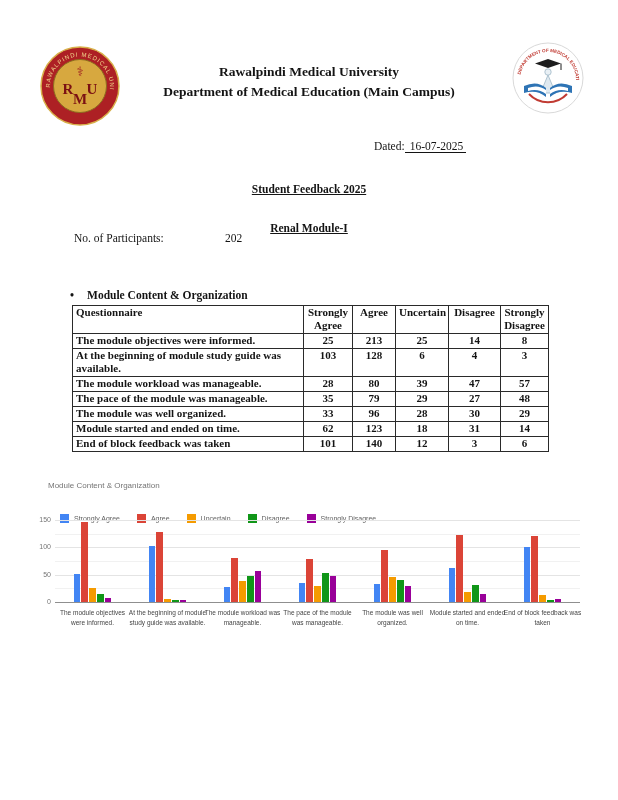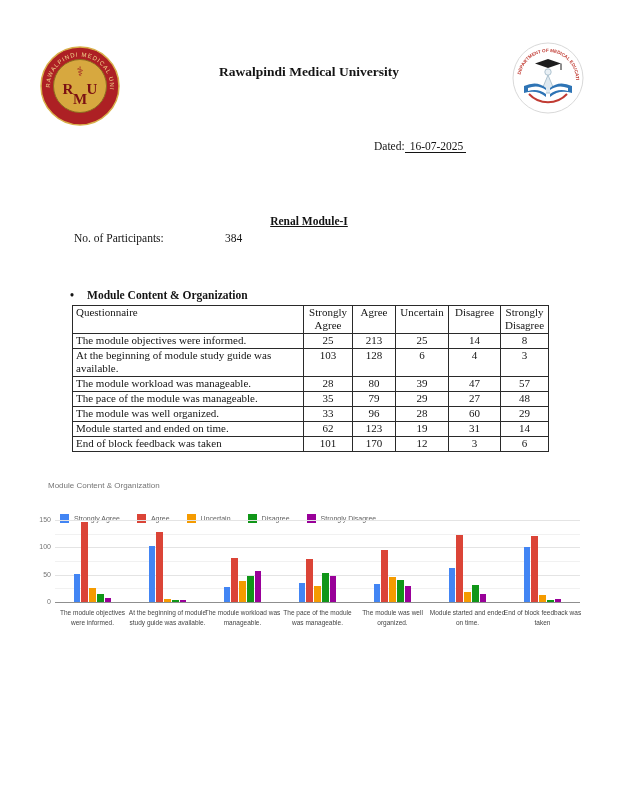--- a/index.html
+++ b/index.html
@@ -10,31 +10,31 @@
   .logo-right{left:512px;top:42px;width:72px;height:72px;}
 
   .doc-title{position:absolute;top:62px;left:0;right:0;text-align:center;font-weight:bold;font-size:13.5px;line-height:20px;}
 
   .dated{position:absolute;top:140px;left:374px;font-size:11.5px;}
   .dated .value{border-bottom:1px solid #141414;padding:0 3px 0 5px;}
 
   .center-title{position:absolute;left:0;right:0;text-align:center;font-size:11.5px;font-weight:bold;}
   .center-title span{text-decoration:underline;}
   .t-feedback{top:183px;}
-  .t-module{top:215px;}
+  .t-module{top:222px;}
 
   .info-row{position:absolute;left:74px;font-size:11.5px;line-height:15px;}
   .info-row .lbl{display:inline-block;width:148px;}
   .i1{top:231px;} .i2{top:247px;}
 
   .section-heading{position:absolute;top:289px;left:70px;font-size:11.5px;font-weight:bold;display:flex;}
   .section-heading .bullet{margin-right:13px;font-weight:bold;}
 
   table.fb{position:absolute;left:72px;top:305px;border-collapse:collapse;font-size:11px;table-layout:fixed;width:476px;}
-  table.fb th,table.fb td{border:1px solid #2a2a2a;vertical-align:top;padding:0 3px 1px 3px;line-height:13px;font-weight:normal;margin-top:20px;}
+  table.fb th,table.fb td{border:1px solid #2a2a2a;vertical-align:top;padding:0 3px 1px 3px;line-height:13px;font-weight:bold;margin-top:20px;}
   table.fb th{text-align:center;}
   table.fb th.qcol{text-align:left;}
   table.fb td.num{text-align:center;}
 
   .chart{position:absolute;left:35px;top:476px;width:562px;height:172px;font-family:"Liberation Sans","DejaVu Sans",sans-serif;}
   .chart-title{position:absolute;left:13px;top:5px;font-size:8px;color:#757575;}
   .plot{position:absolute;left:20px;top:44px;width:525px;height:82px;}
   .gridline{position:absolute;left:0;right:0;height:1px;background:#e4e4e4;}
   .gridline.minor{background:#f1f1f1;}
   .gridline.baseline{background:#8f8f8f;}
@@ -82,31 +82,33 @@
     <path d="M 36,33 L 28.5,51 L 43.5,51 Z" fill="#dfe9f0" stroke="#9fb7c7" stroke-width="0.8"></path>
     <path d="M 12,44 Q 25,38 34,46 L 34,55 Q 25,47 12,51 Z" fill="#2E74B5"></path>
     <path d="M 60,44 Q 47,38 38,46 L 38,55 Q 47,47 60,51 Z" fill="#2E74B5"></path>
     <path d="M 16,46 Q 26,42 34,48 L 34,52 Q 26,46 16,49 Z" fill="#ffffff"></path>
     <path d="M 56,46 Q 46,42 38,48 L 38,52 Q 46,46 56,49 Z" fill="#ffffff"></path>
     <path d="M 17,52 A 26,26 0 0 0 55,52" fill="none" stroke="#C13B33" stroke-width="2"></path>
   </svg>
 
   <div class="doc-title">
     <div>Rawalpindi Medical University</div>
+    <div>Department of Medical Education (Main Campus)</div>
   </div>
 
   <div class="dated">
     <span>Dated:</span><span class="value">16-07-2025</span>
   </div>
 
+  <div class="center-title t-feedback"><span>Student Feedback 2025</span></div>
   <div class="center-title t-module"><span>Renal Module-I</span></div>
 
   <div class="info-row i1">
     <span class="lbl">No. of Participants:</span>
-    <span>384</span>
+    <span>202</span>
   </div>
 
   <div class="section-heading">
     <span class="bullet">•</span>
     <span>Module Content &amp; Organization</span>
   </div>
 
   <table class="fb">
     <colgroup>
         <col style="width: 231px;">
@@ -157,35 +159,35 @@
           <td class="num">79</td>
           <td class="num">29</td>
           <td class="num">27</td>
           <td class="num">48</td>
         </tr>
         <tr>
           <td>The module was well organized.</td>
           <td class="num">33</td>
           <td class="num">96</td>
           <td class="num">28</td>
-          <td class="num">60</td>
+          <td class="num">30</td>
           <td class="num">29</td>
         </tr>
         <tr>
           <td>Module started and ended on time.</td>
           <td class="num">62</td>
           <td class="num">123</td>
-          <td class="num">19</td>
+          <td class="num">18</td>
           <td class="num">31</td>
           <td class="num">14</td>
         </tr>
         <tr>
           <td>End of block feedback was taken</td>
           <td class="num">101</td>
-          <td class="num">170</td>
+          <td class="num">140</td>
           <td class="num">12</td>
           <td class="num">3</td>
           <td class="num">6</td>
         </tr>
       </tbody>
   </table>
 
   <div class="chart">
     <div class="chart-title">Module Content &amp; Organization</div>
     <div class="legend">

